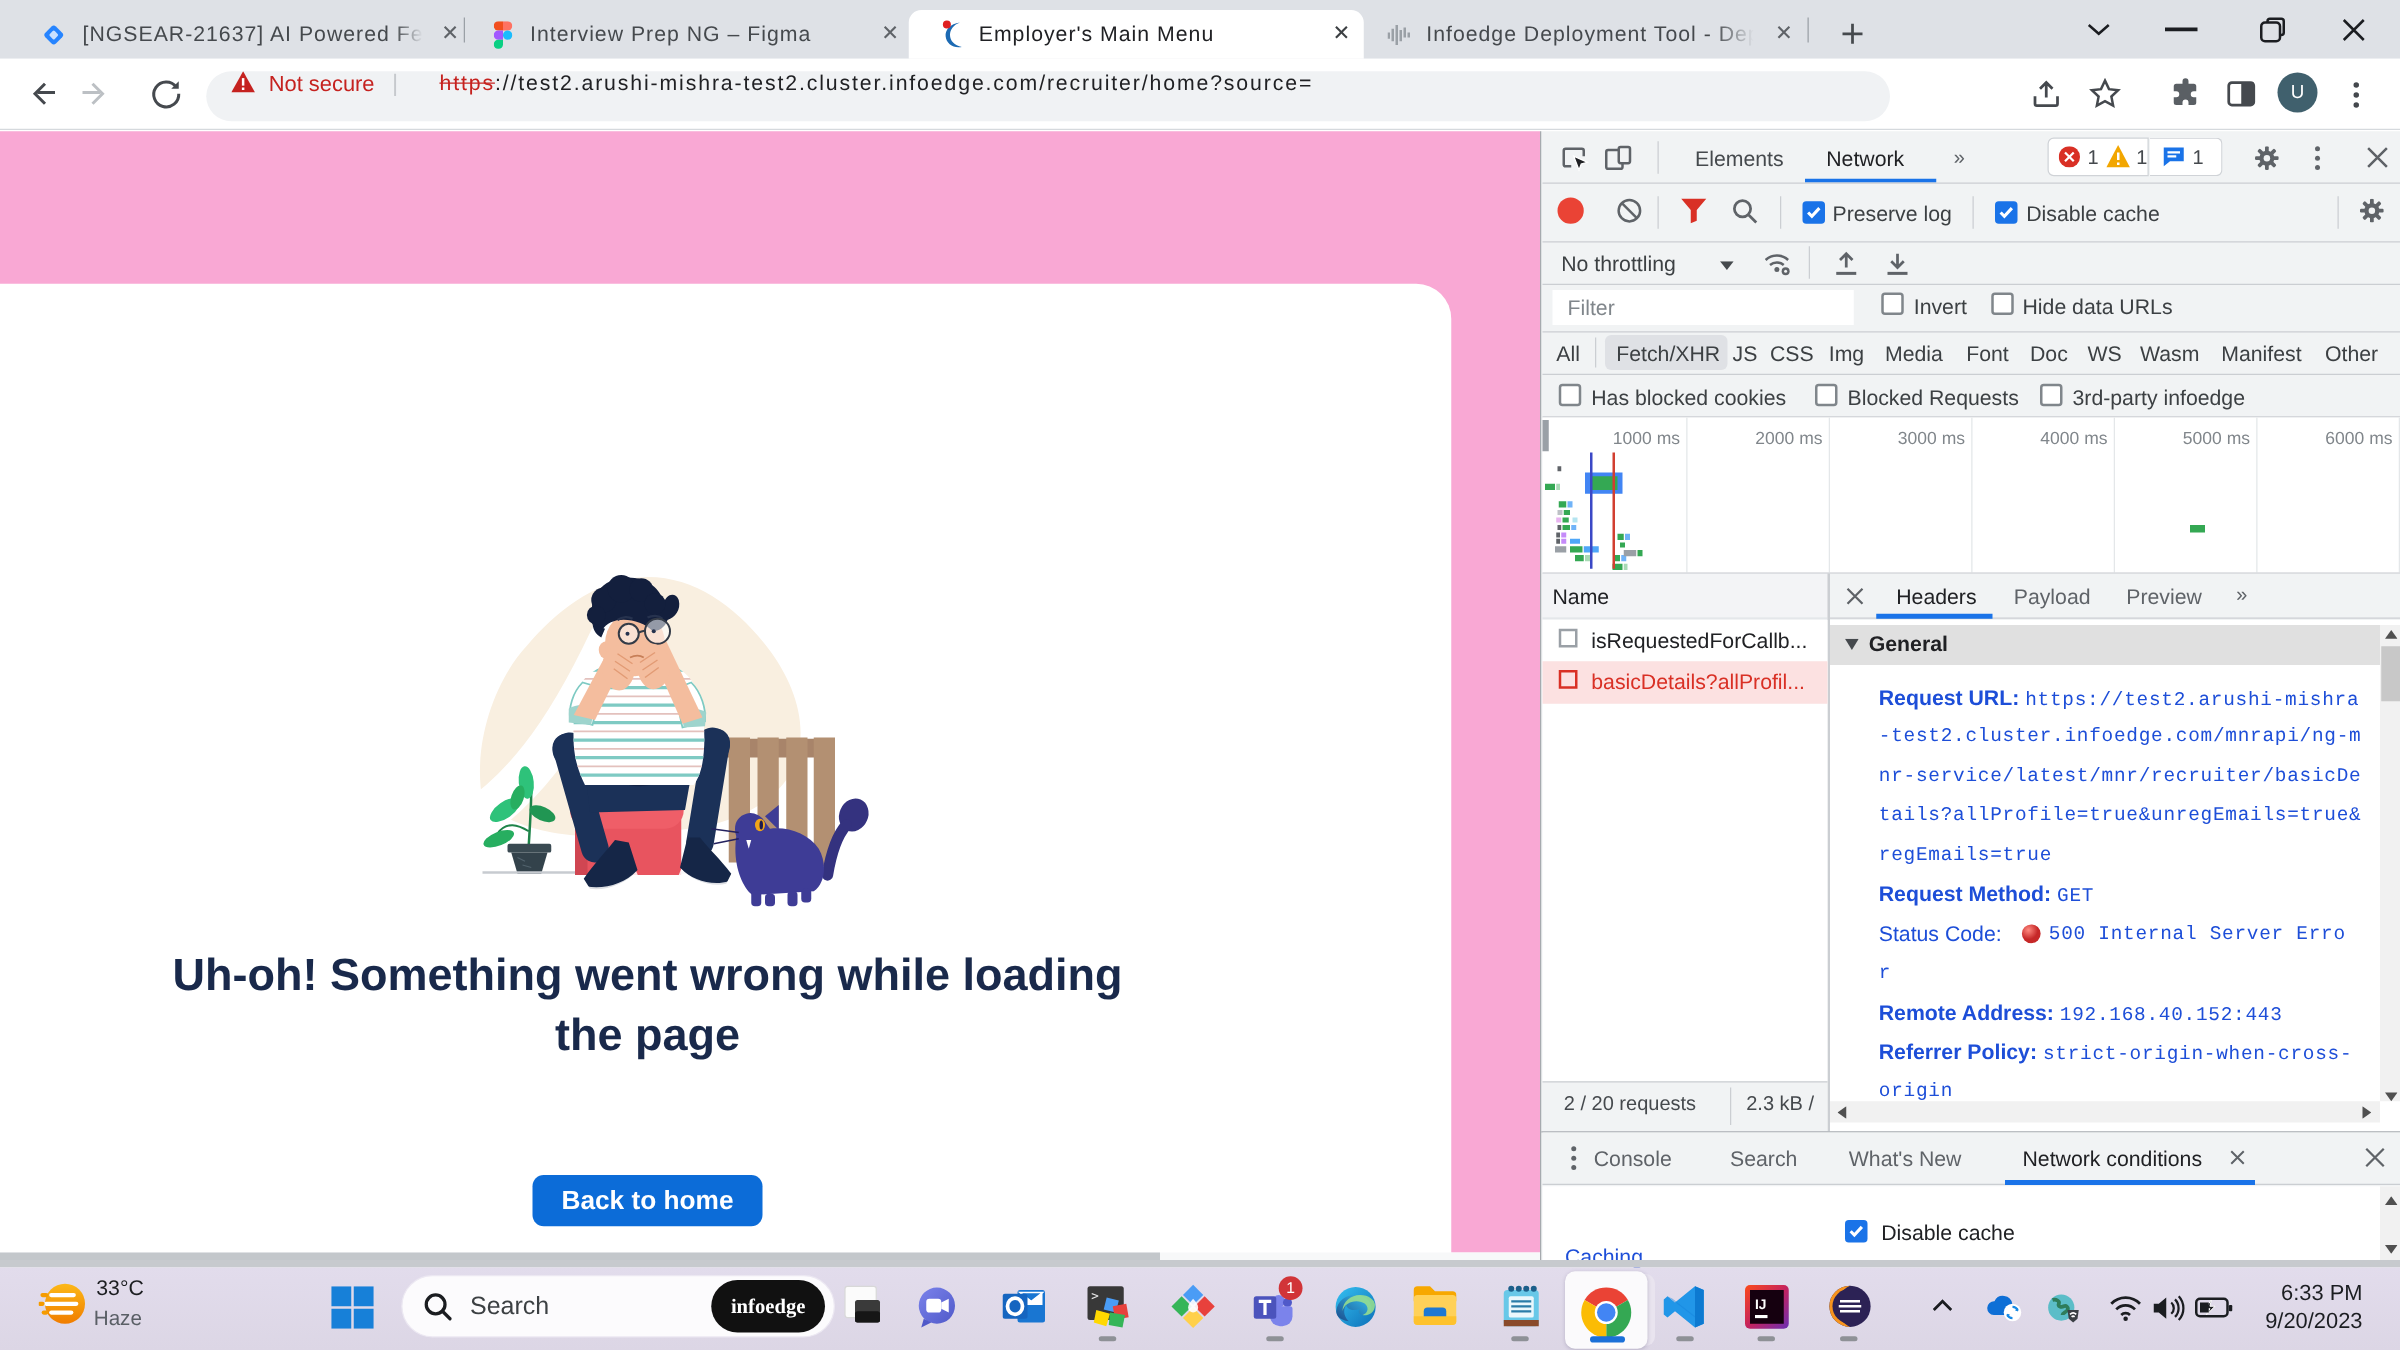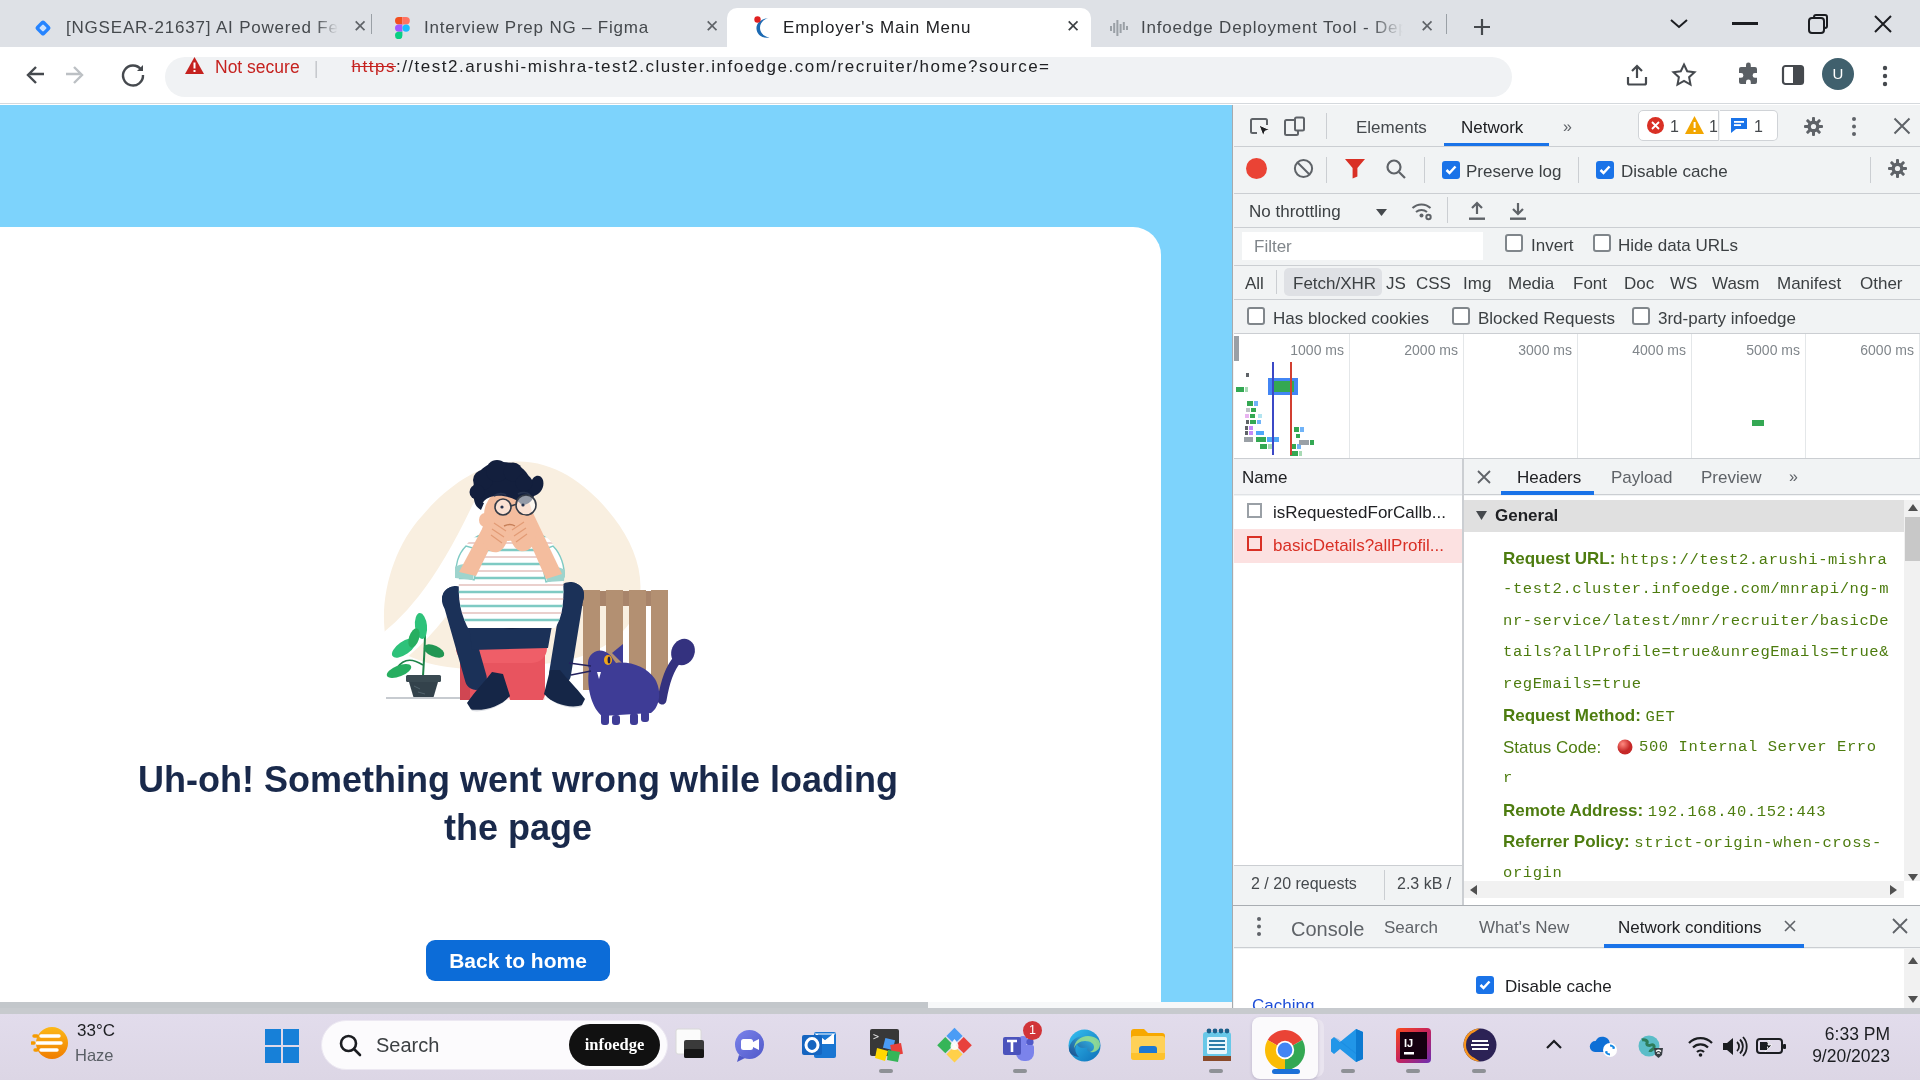--- a/index.html
+++ b/index.html
@@ -12,21 +12,21 @@
 .tt{white-space:nowrap;overflow:hidden;letter-spacing:0.8px}
 .tabx{color:#5f6368;font-size:17px;margin-left:8px}
 .tsep{top:14px;width:1px;height:20px;background:#9aa0a6}
 #activetab{left:727px;top:8px;width:364px;height:39px;background:#fff;border-radius:10px 10px 0 0;display:flex;align-items:center;color:#202124;font-size:17px}
 
 #toolbar{left:0;top:47px;width:1920px;height:57px;background:#fff;border-bottom:1px solid #d5d9dd}
 #omnibox{left:165px;top:10px;width:1347px;height:40px;background:#f0f2f4;border-radius:20px;display:flex;align-items:flex-start;font-size:17px}
 .navic{top:14px;width:28px;height:28px}
 #avatar{left:1822px;top:11px;width:32px;height:32px;border-radius:50%;background:#40606d;color:#fff;font-size:15px;text-align:center;line-height:32px}
 
-#page{left:0;top:105px;width:1232px;height:897px;background:#7dd3fc}
+#page{left:0;top:105px;width:1232px;height:897px;background:#f9a8d4}
 #card{left:0;top:122px;width:1161px;height:776px;background:#fff;border-radius:0 28px 0 0}
 #h1a{left:0;top:651px;width:1036px;text-align:center;font-size:36px;font-weight:bold;color:#19294b;line-height:48px}
 #sub{left:0;top:759px;width:1036px;text-align:center;font-size:22.5px;color:#5a6575}
 #btn{left:426px;top:835px;width:184px;height:41px;background:#0c6cd8;border-radius:9px;color:#fff;font-size:21px;font-weight:bold;text-align:center;line-height:41px}
 #hscroll{left:0;top:897px;width:1232px;height:11px;background:#f7f8f9}
 #hthumb{left:0;top:0;width:928px;height:11px;background:#c3c7cb}
 #botband{left:0;top:1008px;width:1920px;height:6px;background:#c7cace}
 
 #dt{left:1232px;top:105px;width:688px;height:903px;background:#f1f3f4;border-left:1px solid #a6aaae;font-size:17px;color:#3c4043}
 .dtline{left:1px;width:687px;height:1px;background:#cbced2}
@@ -522,21 +522,21 @@
   <div class="a" style="left:18px;top:770px;font-size:16px;color:#45494d">2 / 20 requests</div>
   <div class="a" style="left:151px;top:765px;width:1px;height:30px;background:#cbced2"></div>
   <div class="a" style="left:164px;top:770px;font-size:16px;color:#45494d">2.3 kB /</div>
 
   <div class="a" style="left:231px;top:391px;width:457px;height:409px;background:#fff"></div>
   <div class="a" style="left:231px;top:395px;width:440px;height:32px;background:#e0e0e0"></div>
   <svg class="a" style="left:243px;top:406px" width="11" height="9" viewBox="0 0 11 9">
         <path d="M0 0h11L5.5 9z" fill="#45494d"></path>
       </svg>
   <div class="a" style="left:262px;top:401px;font-size:17px;font-weight:bold;color:#202124">General</div>
-  <div class="a" id="gencontent" style="left:231px;top:427px;width:440px;height:349px;overflow:hidden;font-size:17px;color:#4d7c0f">
+  <div class="a" id="gencontent" style="left:231px;top:427px;width:440px;height:349px;overflow:hidden;font-size:17px;color:#1d4ed8">
     <div class="a" style="left:39px;top:17px;font-weight:bold">Request URL: <span class="mono" style="font-weight:normal">https://test2.arushi-mishra</span></div>
     <div class="a mono" style="left:39px;top:48px">-test2.cluster.infoedge.com/mnrapi/ng-m</div>
     <div class="a mono" style="left:39px;top:80px">nr-service/latest/mnr/recruiter/basicDe</div>
     <div class="a mono" style="left:39px;top:111px">tails?allProfile=true&amp;unregEmails=true&amp;</div>
     <div class="a mono" style="left:39px;top:143px">regEmails=true</div>
     <div class="a" style="left:39px;top:174px;font-weight:bold">Request Method: <span class="mono" style="font-weight:normal">GET</span></div>
     <div class="a" style="left:39px;top:206px;font-weight:normal">Status Code:</div>
     <svg class="a" style="left:153px;top:207px" width="16" height="16" viewBox="0 0 16 16">
           <defs>
             <radialGradient id="rb" cx="35%" cy="30%">
@@ -572,21 +572,21 @@
 
   <div class="a" style="left:0;top:800px;width:688px;height:1px;background:#a9adb2"></div>
   <div class="a" style="left:1px;top:801px;width:687px;height:42px;background:#f1f3f4;border-bottom:1px solid #cbced2"></div>
   <svg class="a" style="left:23px;top:811px" width="6" height="21" viewBox="0 0 6 21">
         <g fill="#5f6368">
           <circle cx="3" cy="3" r="2"></circle>
           <circle cx="3" cy="10.5" r="2"></circle>
           <circle cx="3" cy="18" r="2"></circle>
         </g>
       </svg>
-  <div class="a" style="left:58px;top:813px;font-size:20px;color:#5f6368">Console</div>
+  <div class="a" style="left:42px;top:813px;font-size:17px;color:#5f6368">Console</div>
   <div class="a" style="left:151px;top:813px;font-size:17px;color:#5f6368">Search</div>
   <div class="a" style="left:246px;top:813px;font-size:17px;color:#5f6368">What's New</div>
   <div class="a" style="left:385px;top:813px;font-size:17px;color:#202124">Network conditions</div>
   <svg class="a" style="left:551px;top:815px" width="12" height="12" viewBox="0 0 12 12">
         <path d="M1 1l10 10M11 1L1 11" stroke="#5f6368" stroke-width="1.6"></path>
       </svg>
   <div class="a" style="left:371px;top:839px;width:200px;height:4px;background:#1a73e8"></div>
   <svg class="a" style="left:659px;top:813px" width="16" height="16" viewBox="0 0 16 16">
         <path d="M1 1l14 14M15 1L1 15" stroke="#5f6368" stroke-width="1.8"></path>
       </svg>

